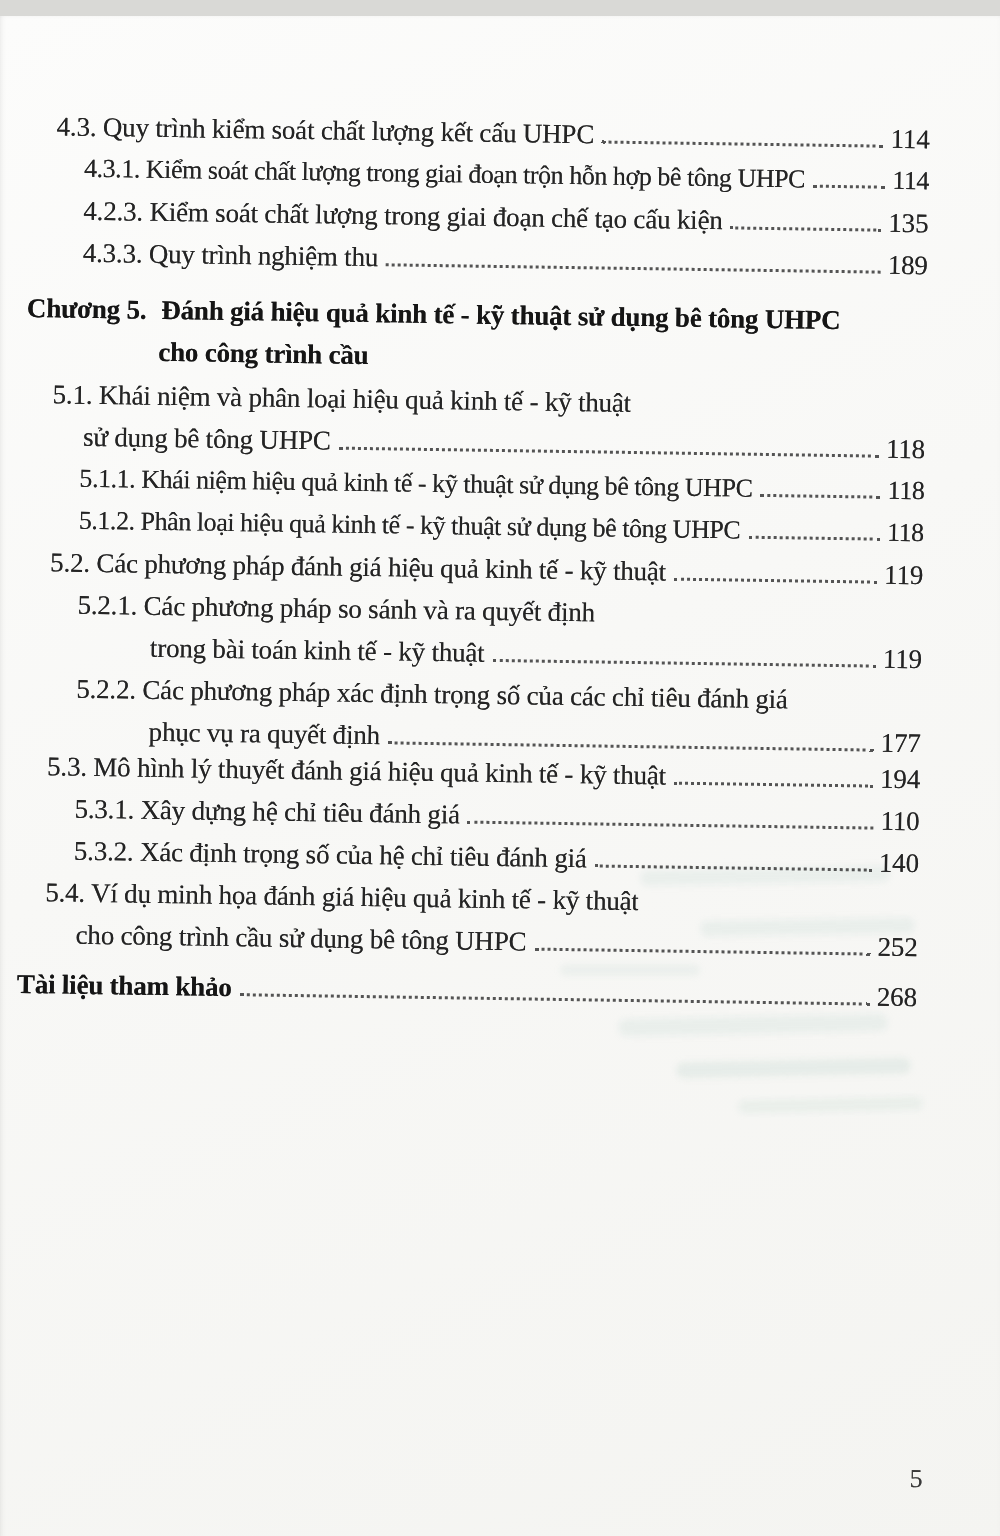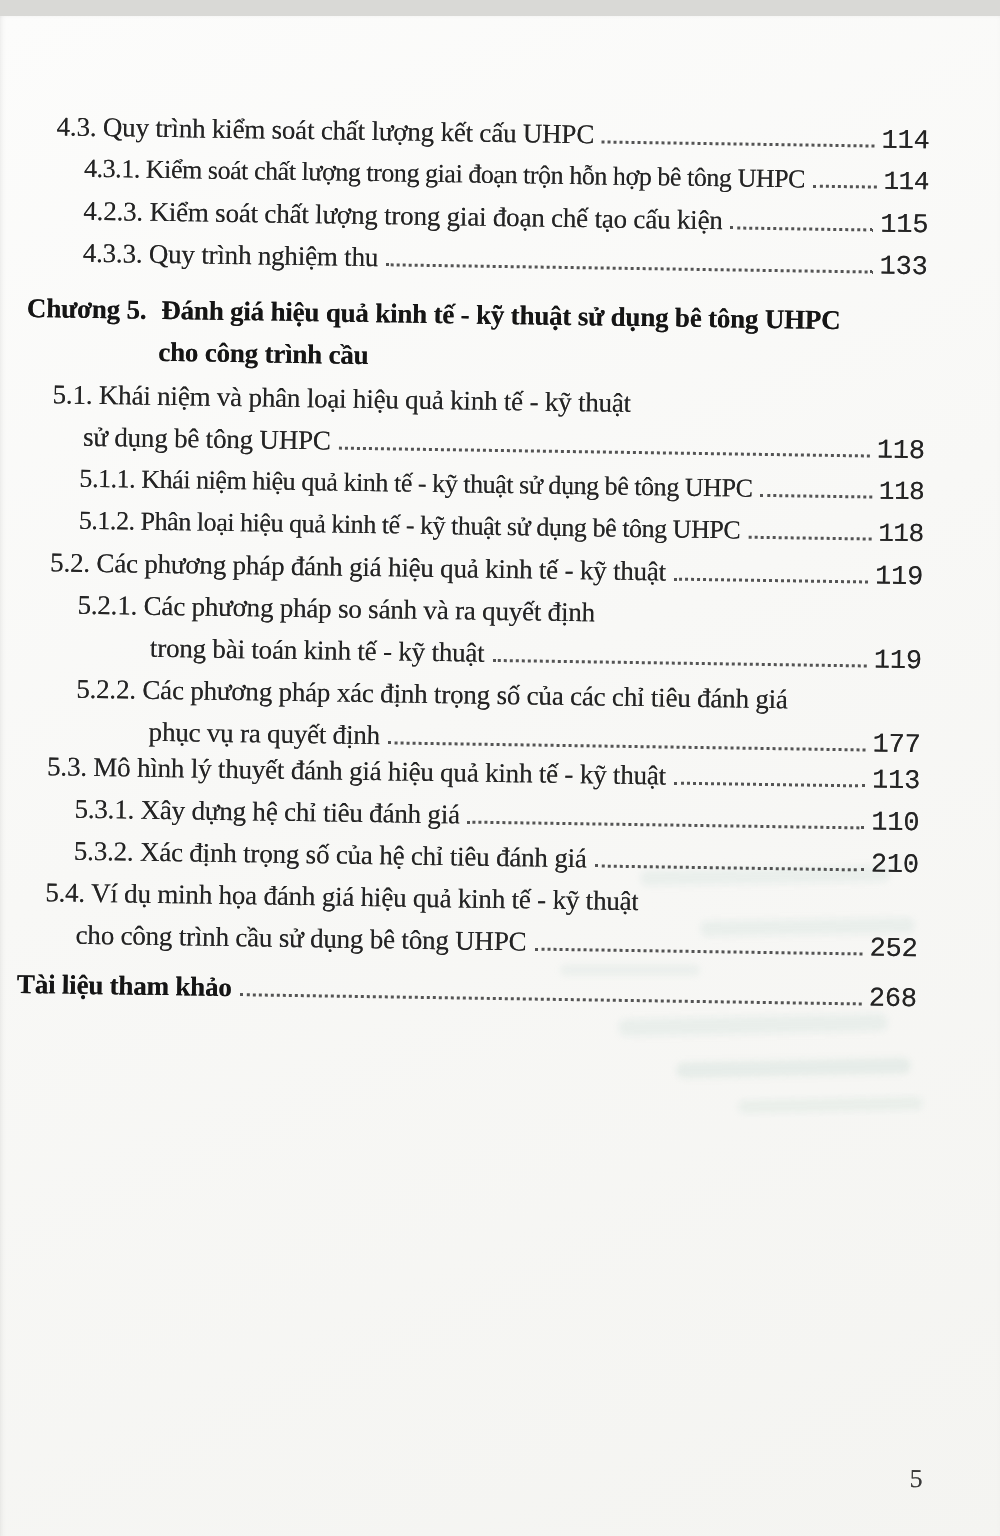--- a/index.html
+++ b/index.html
@@ -27,21 +27,21 @@
   .contd{padding-left:128px;}
   .contch{padding-left:132px;}
   .t{flex:0 1 auto;min-width:0;overflow:hidden;text-shadow:0 0 .5px rgba(35,35,35,.7);}
   .tight{font-size:26px;letter-spacing:-0.45px;}
   .b{font-weight:bold;color:#151515;text-shadow:0 0 .6px rgba(20,20,20,.75);}
   .chlabel{font-weight:bold;color:#151515;margin-right:15px;text-shadow:0 0 .6px rgba(20,20,20,.75);flex:0 0 auto;}
   .leader{
     flex:1 1 0;min-width:10px;height:0;
     border-bottom:3px dotted #3e3e3e;margin:0 6px 0 8px;opacity:.88;
   }
-  .pg{flex:0 0 auto;margin-left:1px;text-shadow:0 0 .5px rgba(35,35,35,.7);font-family:Liberation Mono, monospace;}
+  .pg{flex:0 0 auto;margin-left:1px;text-shadow:0 0 .5px rgba(35,35,35,.7);}
   .gap-ch{margin-top:14px;}
   .gap-51{margin-top:2px;}
   .gap-53{margin-top:-6px;}
   .gap-ref{margin-top:8px;}
   .pageno{
     position:absolute;left:896px;top:1446px;width:40px;text-align:center;
     font-size:26px;line-height:34px;color:#3a3a3a;
     transform:rotate(0.85deg);text-shadow:0 0 .5px rgba(40,40,40,.6);
   }
   
@@ -78,27 +78,27 @@
 
     <div class="row l2 tight">
       <span class="t">4.3.1. Kiểm soát chất lượng trong giai đoạn trộn hỗn hợp bê tông UHPC</span>
       <span class="leader"></span>
       <span class="pg">114</span>
     </div>
 
     <div class="row l2">
       <span class="t">4.2.3. Kiểm soát chất lượng trong giai đoạn chế tạo cấu kiện</span>
       <span class="leader"></span>
-      <span class="pg">115</span>
+      <span class="pg">135</span>
     </div>
 
     <div class="row l2">
       <span class="t">4.3.3. Quy trình nghiệm thu</span>
       <span class="leader"></span>
-      <span class="pg">133</span>
+      <span class="pg">189</span>
     </div>
 
     <div class="row gap-ch">
       <span class="chlabel">Chương 5.</span>
       <span class="t b">Đánh giá hiệu quả kinh tế - kỹ thuật sử dụng bê tông UHPC</span>
     </div>
     <div class="row contch">
       <span class="t b">cho công trình cầu</span>
     </div>
 
@@ -143,33 +143,33 @@
     </div>
     <div class="row contd">
       <span class="t">phục vụ ra quyết định</span>
       <span class="leader"></span>
       <span class="pg">177</span>
     </div>
 
     <div class="row l1 gap-53">
       <span class="t">5.3. Mô hình lý thuyết đánh giá hiệu quả kinh tế - kỹ thuật</span>
       <span class="leader"></span>
-      <span class="pg">113</span>
+      <span class="pg">194</span>
     </div>
 
     <div class="row l2">
       <span class="t">5.3.1. Xây dựng hệ chỉ tiêu đánh giá</span>
       <span class="leader"></span>
       <span class="pg">110</span>
     </div>
 
     <div class="row l2">
       <span class="t">5.3.2. Xác định trọng số của hệ chỉ tiêu đánh giá</span>
       <span class="leader"></span>
-      <span class="pg">210</span>
+      <span class="pg">140</span>
     </div>
 
     <div class="row l1">
       <span class="t">5.4. Ví dụ minh họa đánh giá hiệu quả kinh tế - kỹ thuật</span>
     </div>
     <div class="row cont1">
       <span class="t">cho công trình cầu sử dụng bê tông UHPC</span>
       <span class="leader"></span>
       <span class="pg">252</span>
     </div>

